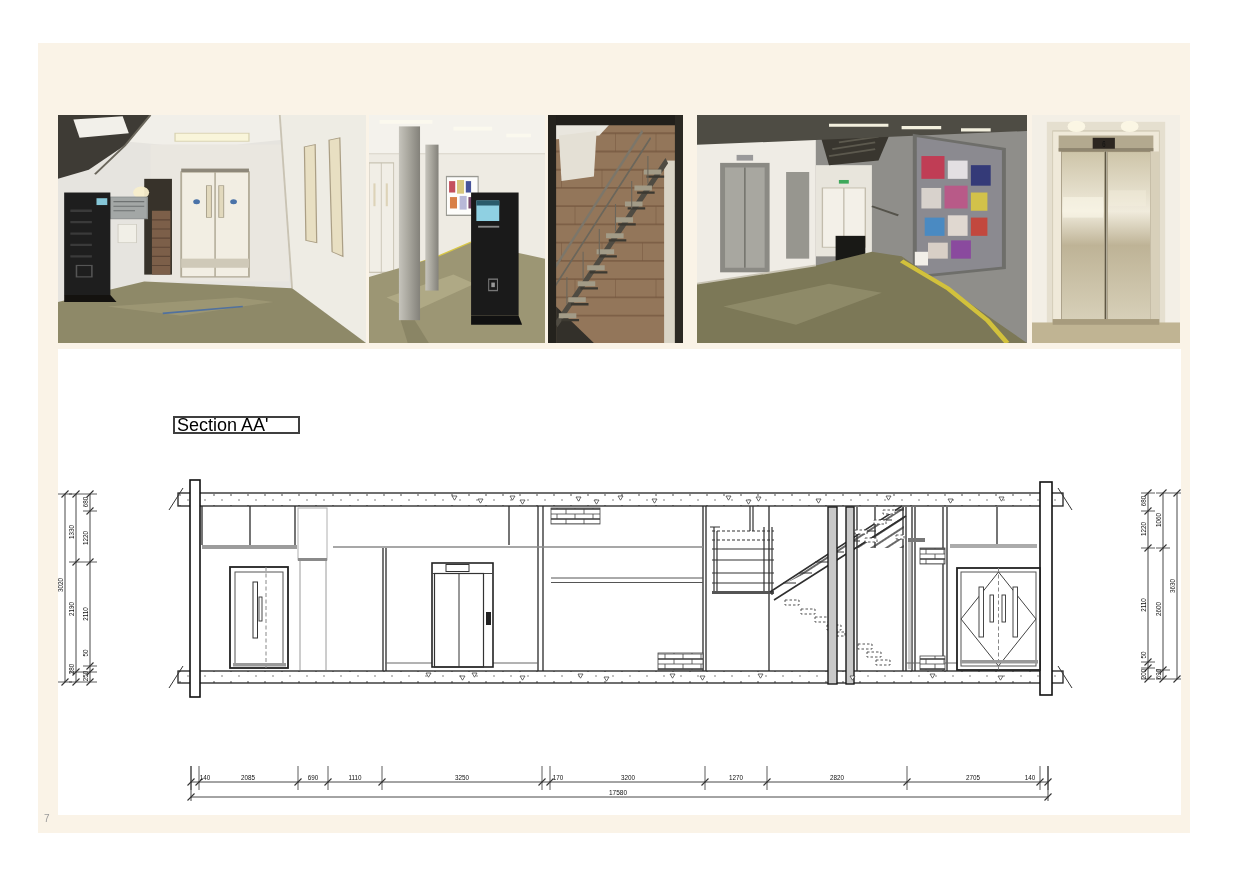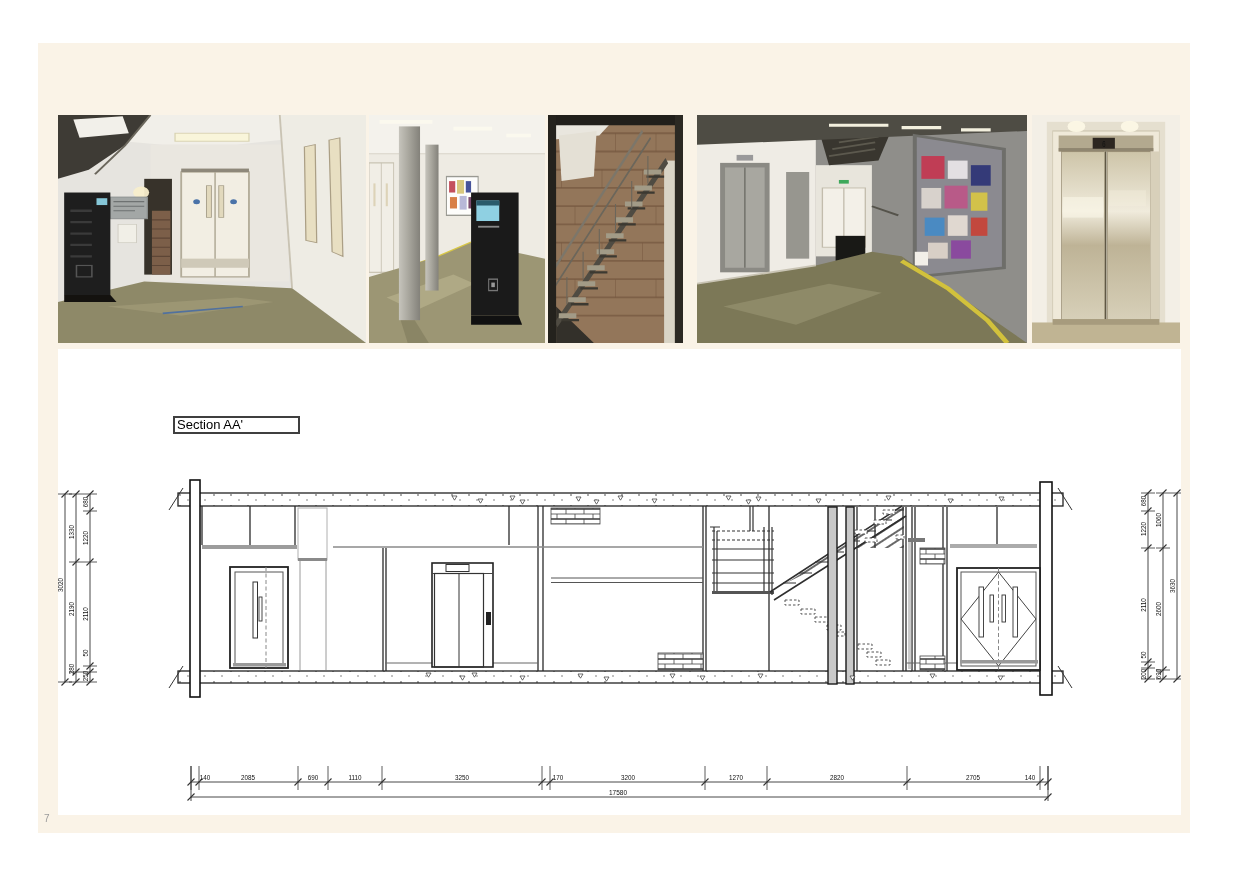--- a/index.html
+++ b/index.html
@@ -4,21 +4,21 @@
 <style>
   html,body{margin:0;padding:0;background:#ffffff;}
   body{width:1241px;height:877px;position:relative;overflow:hidden;
        font-family:"Liberation Sans",sans-serif;}
   .sheet{position:absolute;left:38px;top:43px;width:1152px;height:790px;background:#faf3e7;}
   .panel{position:absolute;left:58px;top:349px;width:1123px;height:466px;background:#ffffff;}
   .photo{position:absolute;top:115px;height:228px;overflow:hidden;background:#d8d4c8;}
   .photo svg{display:block;width:100%;height:100%;}
   .seclabel{position:absolute;left:173px;top:416px;width:127px;height:18px;box-sizing:border-box;
             border:2px solid #3f3f3f;background:#ffffff;color:#000;
-            font-size:13px;line-height:14px;padding:0 0 0 2px;white-space:nowrap;}
+            font-size:18px;line-height:14px;padding:0 0 0 2px;white-space:nowrap;}
   .pagenum{position:absolute;left:44px;top:813px;color:#9a9a9a;font-size:10px;}
   #section-svg{position:absolute;left:0;top:0;}
   svg text{font-family:"Liberation Sans",sans-serif;fill:#111;}
 </style>
 </head>
 <body>
 
 <div class="sheet"></div>
 <div class="panel">
 

